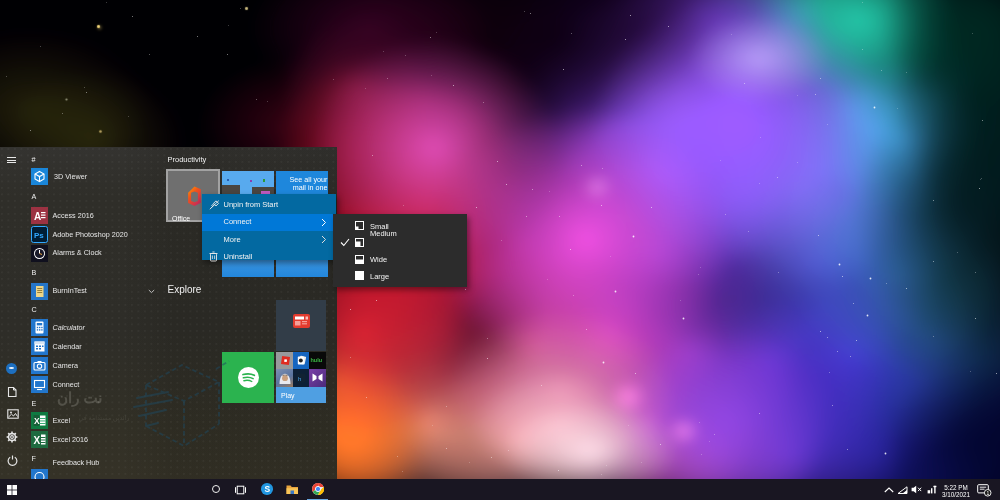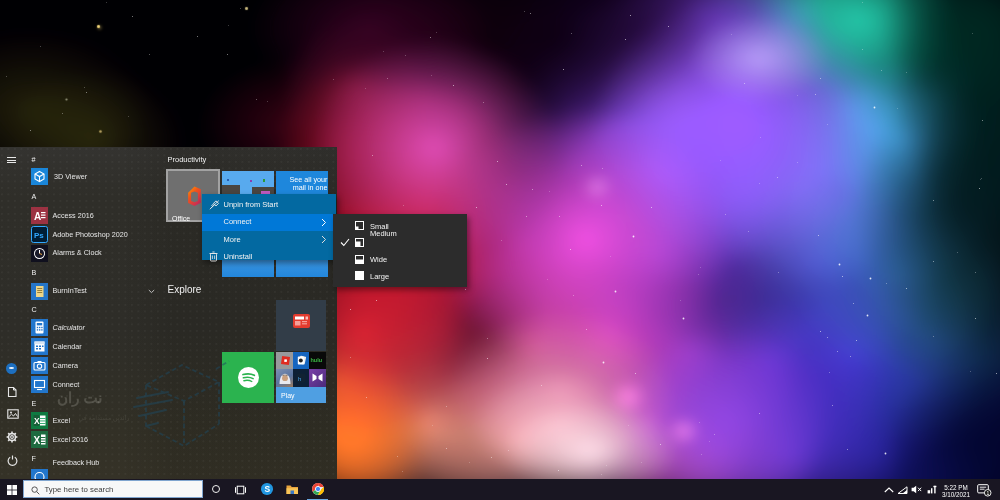--- a/index.html
+++ b/index.html
@@ -392,27 +392,20 @@
 </g>
 </svg>
 
   <div id="bar">
       <svg class="abs" style="left:6.5px;top:6px;" width="10" height="10">
         <rect x="0" y="0" width="4.6" height="4.6" fill="#fff"></rect>
         <rect x="5.4" y="0" width="4.6" height="4.6" fill="#fff"></rect>
         <rect x="0" y="5.4" width="4.6" height="4.6" fill="#fff"></rect>
         <rect x="5.4" y="5.4" width="4.6" height="4.6" fill="#fff"></rect>
       </svg>
-<div class="abs" style="left:23px;top:1px;width:180px;height:18px;background:#f7f8f8;border:1px solid #7fa5cf;">
-<svg class="abs" style="left:6.5px;top:4.5px;" width="9" height="9">
-          <circle cx="3.6" cy="3.6" r="2.7" fill="none" stroke="#555" stroke-width="1"></circle>
-          <line x1="5.7" y1="5.7" x2="8.3" y2="8.3" stroke="#555" stroke-width="1"></line>
-        </svg>
-<div class="abs" style="left:20.5px;top:4.4px;color:#3c3c3c;font-size:7.8px;filter:grayscale(1);">Type here to search</div>
-      </div>
 <div class="abs" style="left:211.5px;top:6px;width:8px;height:8px;border:1.4px solid #f0f0f0;border-radius:50%;"></div>
 <svg class="abs" style="left:234.5px;top:5.5px;" width="11" height="10">
         <rect x="2.2" y="1.2" width="6.6" height="7.6" fill="none" stroke="#fff" stroke-width="1"></rect>
         <line x1="0.5" y1="2.2" x2="0.5" y2="7.8" stroke="#fff" stroke-width="1"></line>
         <line x1="10.5" y1="2.2" x2="10.5" y2="7.8" stroke="#fff" stroke-width="1"></line>
       </svg>
 <div class="abs" style="left:261px;top:4px;width:11.5px;height:11.5px;border-radius:50%;background:#2196e0;"></div>
 <div class="abs" style="left:264.4px;top:5.2px;color:#fff;font-size:8.5px;font-weight:bold;">S</div>
 <svg class="abs" style="left:286px;top:5px;" width="12.5" height="10.5">
         <path d="M0.5 1.5 L4.5 1.5 L5.8 3 L12 3 L12 10 L0.5 10 Z" fill="#e8a33d"></path>

